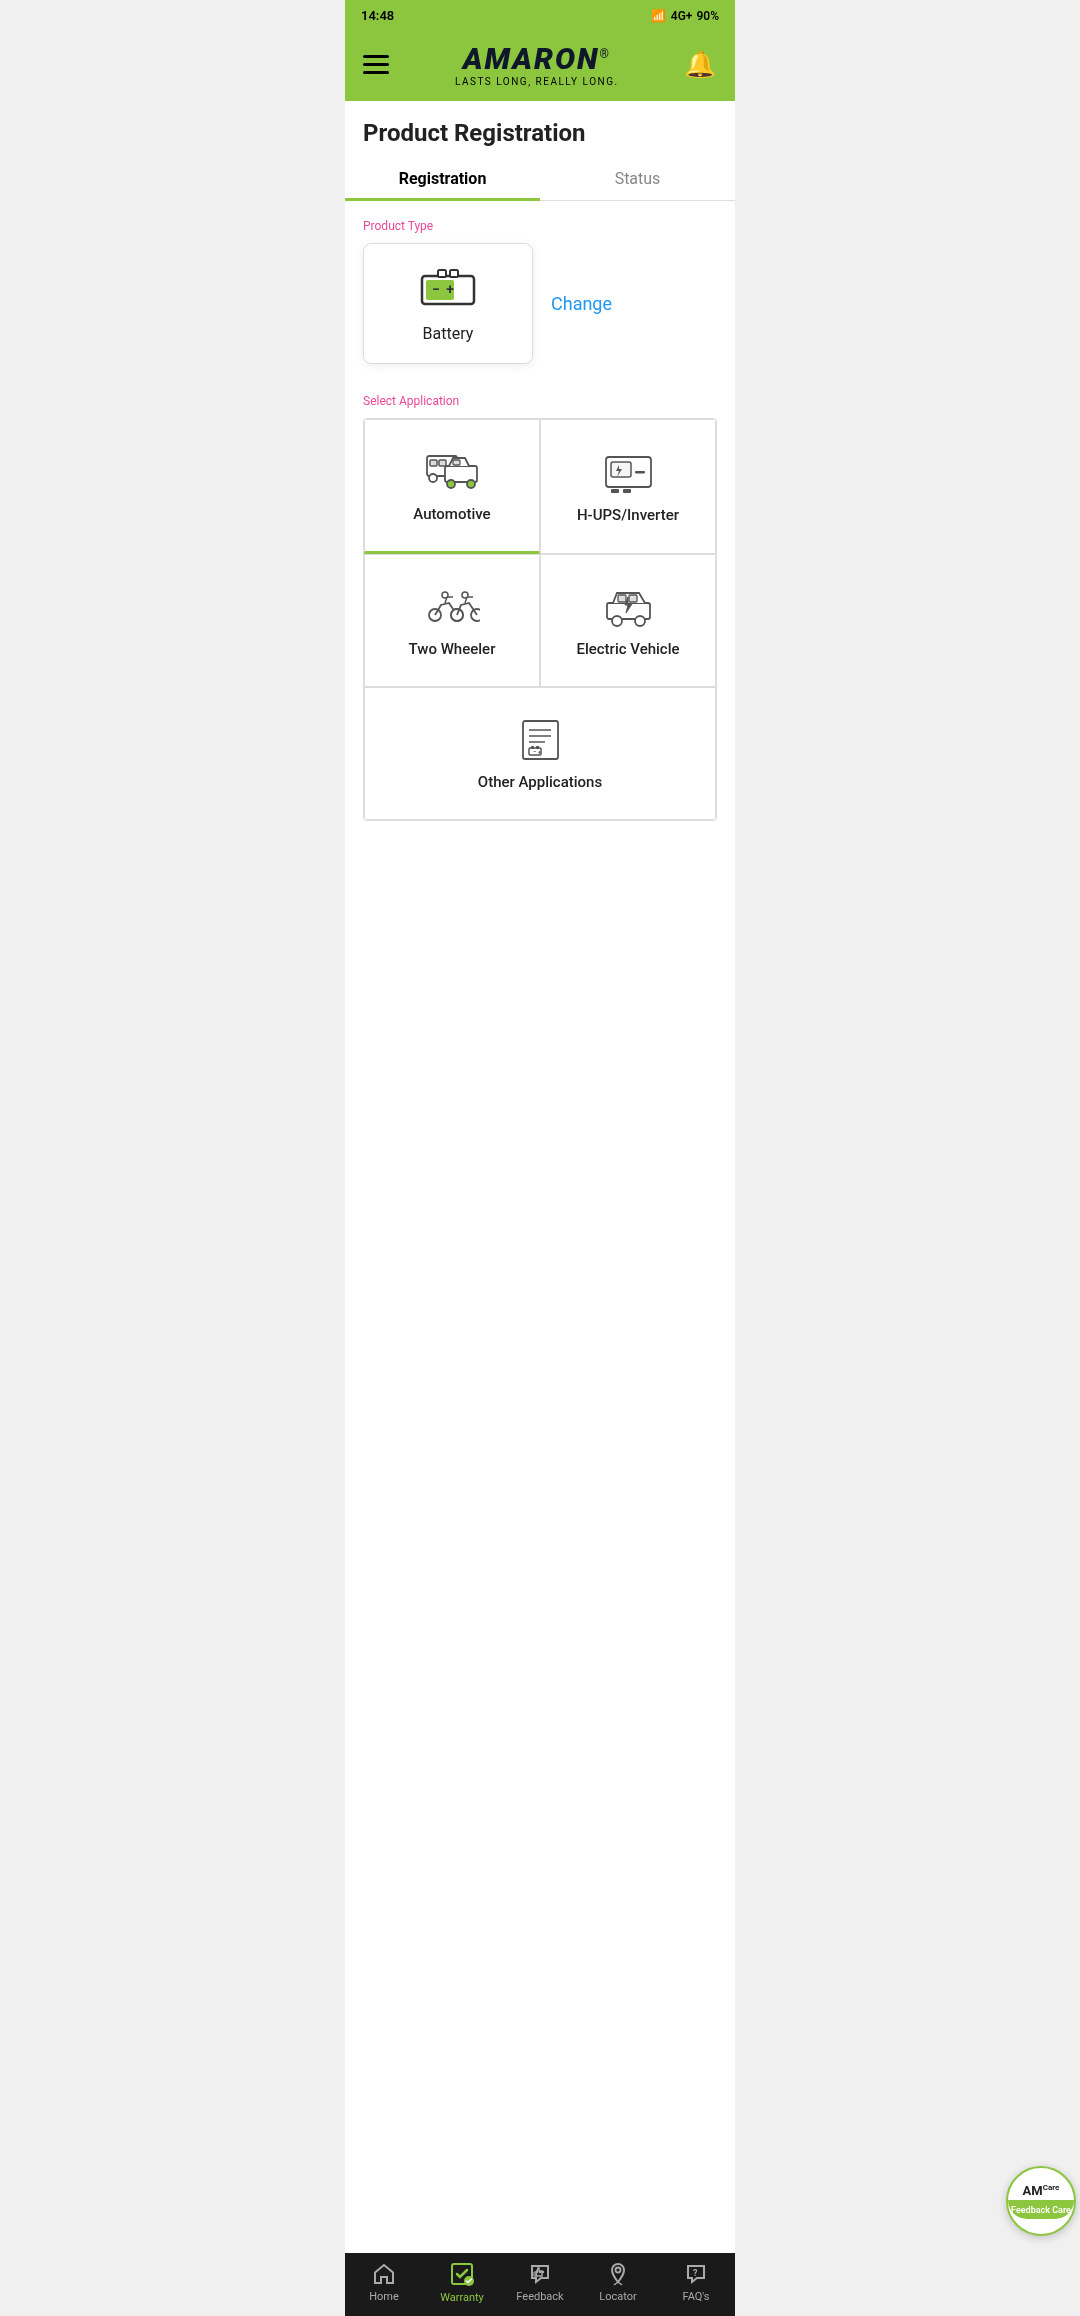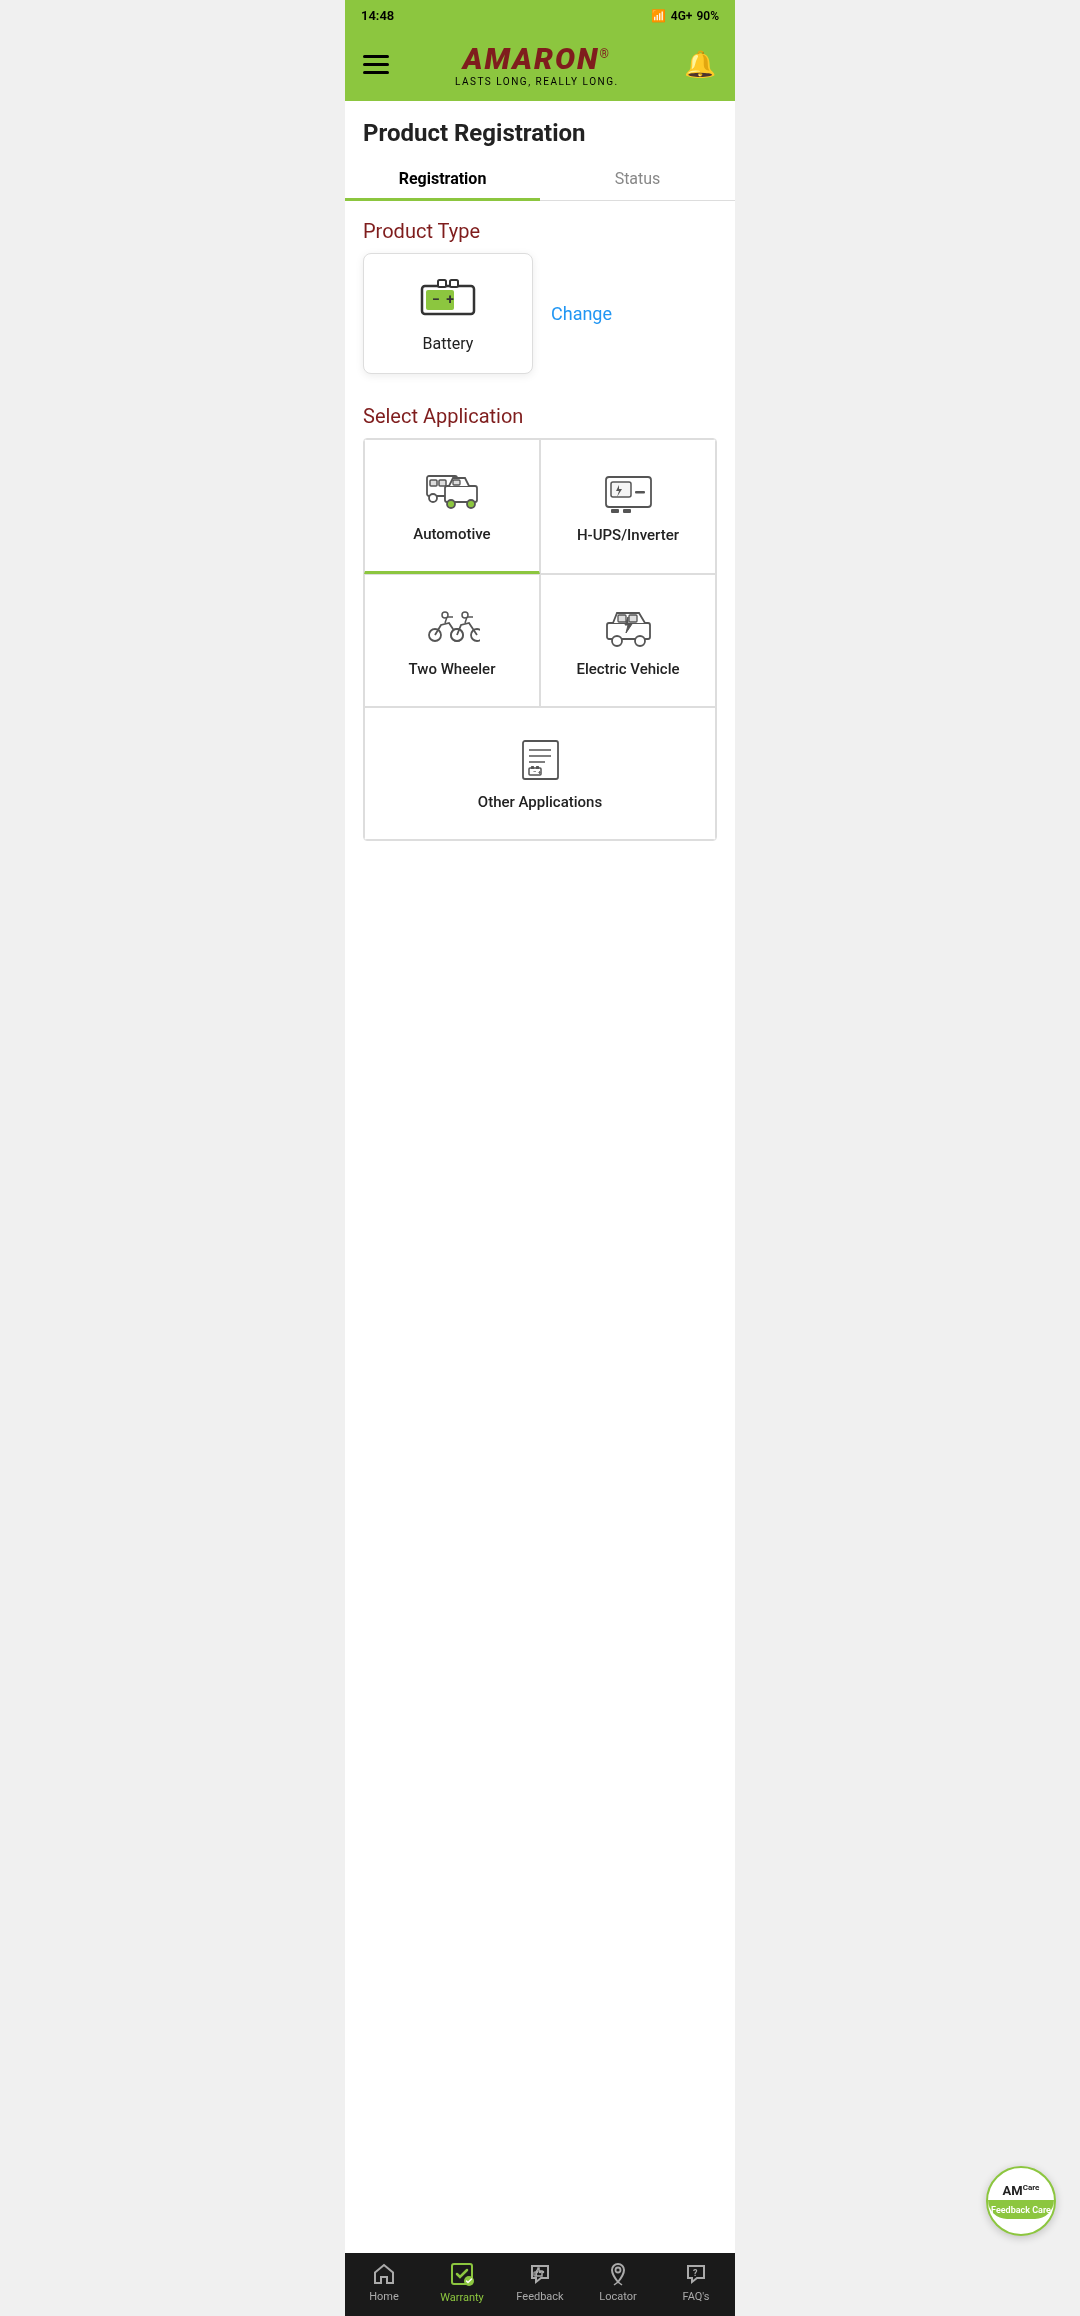--- a/index.html
+++ b/index.html
@@ -52,21 +52,21 @@
       background: #000;
       border-radius: 2px;
     }
     .logo-container {
       text-align: center;
     }
     .logo-text {
       font-size: 30px;
       font-weight: 900;
       letter-spacing: 2px;
-      color: #7f1d1d;
+      color: #0f172a;
       font-style: italic;
     }
     .logo-reg {
       font-size: 12px;
       vertical-align: super;
       font-style: normal;
       font-weight: normal;
     }
     .logo-tagline {
       font-size: 10px;
@@ -117,22 +117,22 @@
       position: absolute;
       bottom: -1px;
       left: 0;
       right: 0;
       height: 3px;
       background: #8cc63f;
     }
 
     
     .section-label {
-      font-size: 20px;
-      color: #7f1d1d;
+      font-size: 12px;
+      color: #ec4899;
       padding: 18px 18px 10px;
     }
 
     
     .product-type-area {
       padding: 0 18px;
       display: flex;
       align-items: center;
       gap: 18px;
     }
@@ -207,21 +207,21 @@
     
     .app-icon {
       width: 55px;
       height: 45px;
     }
 
     
     .customer-care-fab {
       position: fixed;
       bottom: 80px;
-      right: 24px;
+      right: 4px;
       width: 70px;
       height: 70px;
       border-radius: 50%;
       background: #fff;
       border: 2px solid #8cc63f;
       display: flex;
       flex-direction: column;
       align-items: center;
       justify-content: center;
       cursor: pointer;

